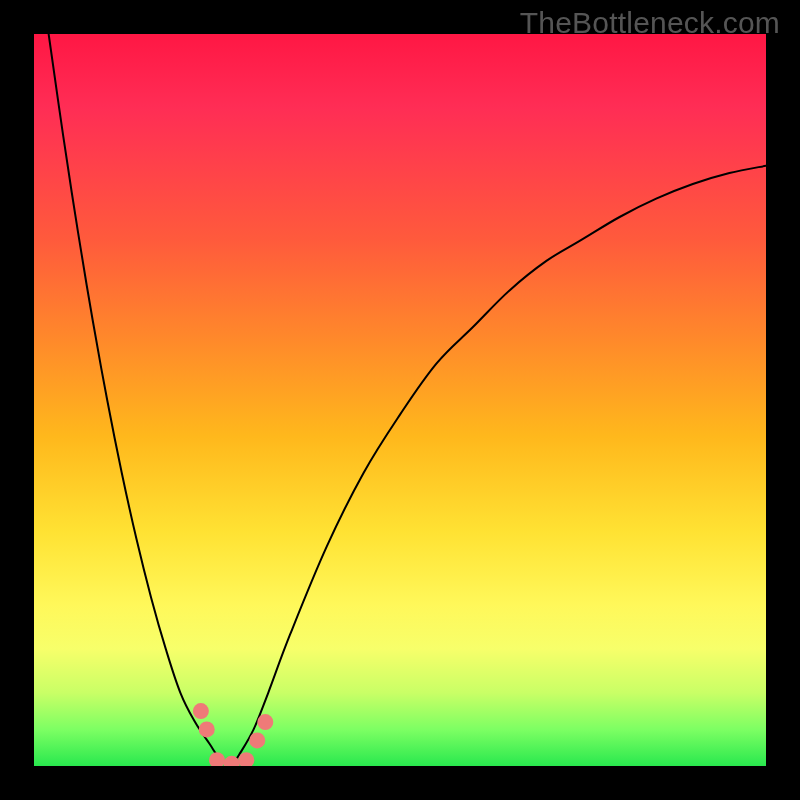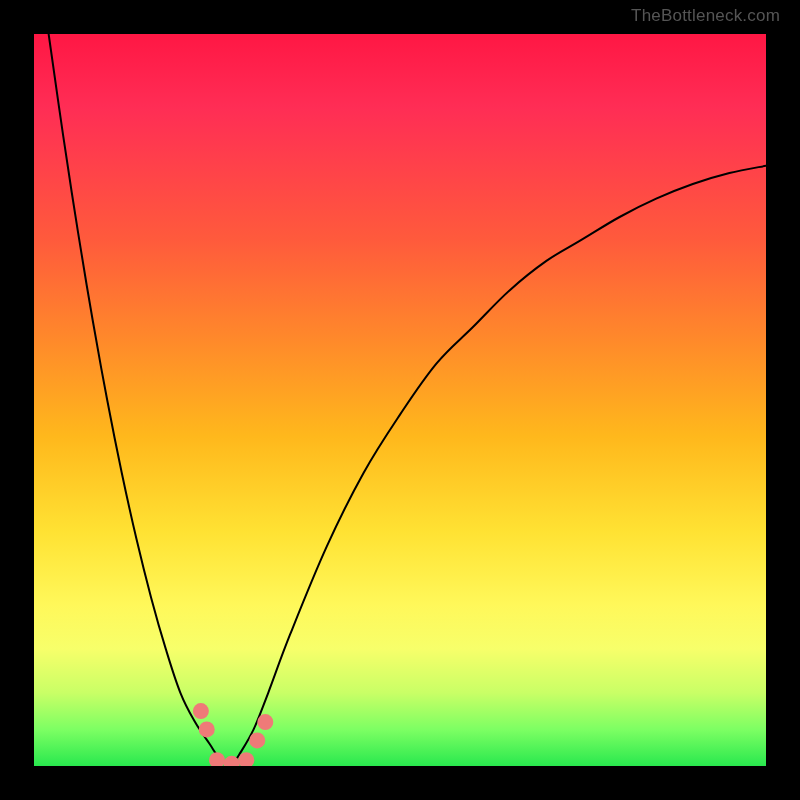--- a/index.html
+++ b/index.html
@@ -37,21 +37,21 @@
       #c9ff66 90%,
       #7dff63 95%,
       #29e84e 100%
     );
   }
   .watermark {
     position: absolute;
     top: 6px;
     right: 20px;
     color: #555;
-    font-size: 17px;
+    font-size: 30px;
     letter-spacing: 0.2px;
     font-family: Arial, Helvetica, sans-serif;
     user-select: none;
   }
   svg.curves {
     position: absolute;
     left: 0;
     top: 0;
     width: 732px;
     height: 732px;

